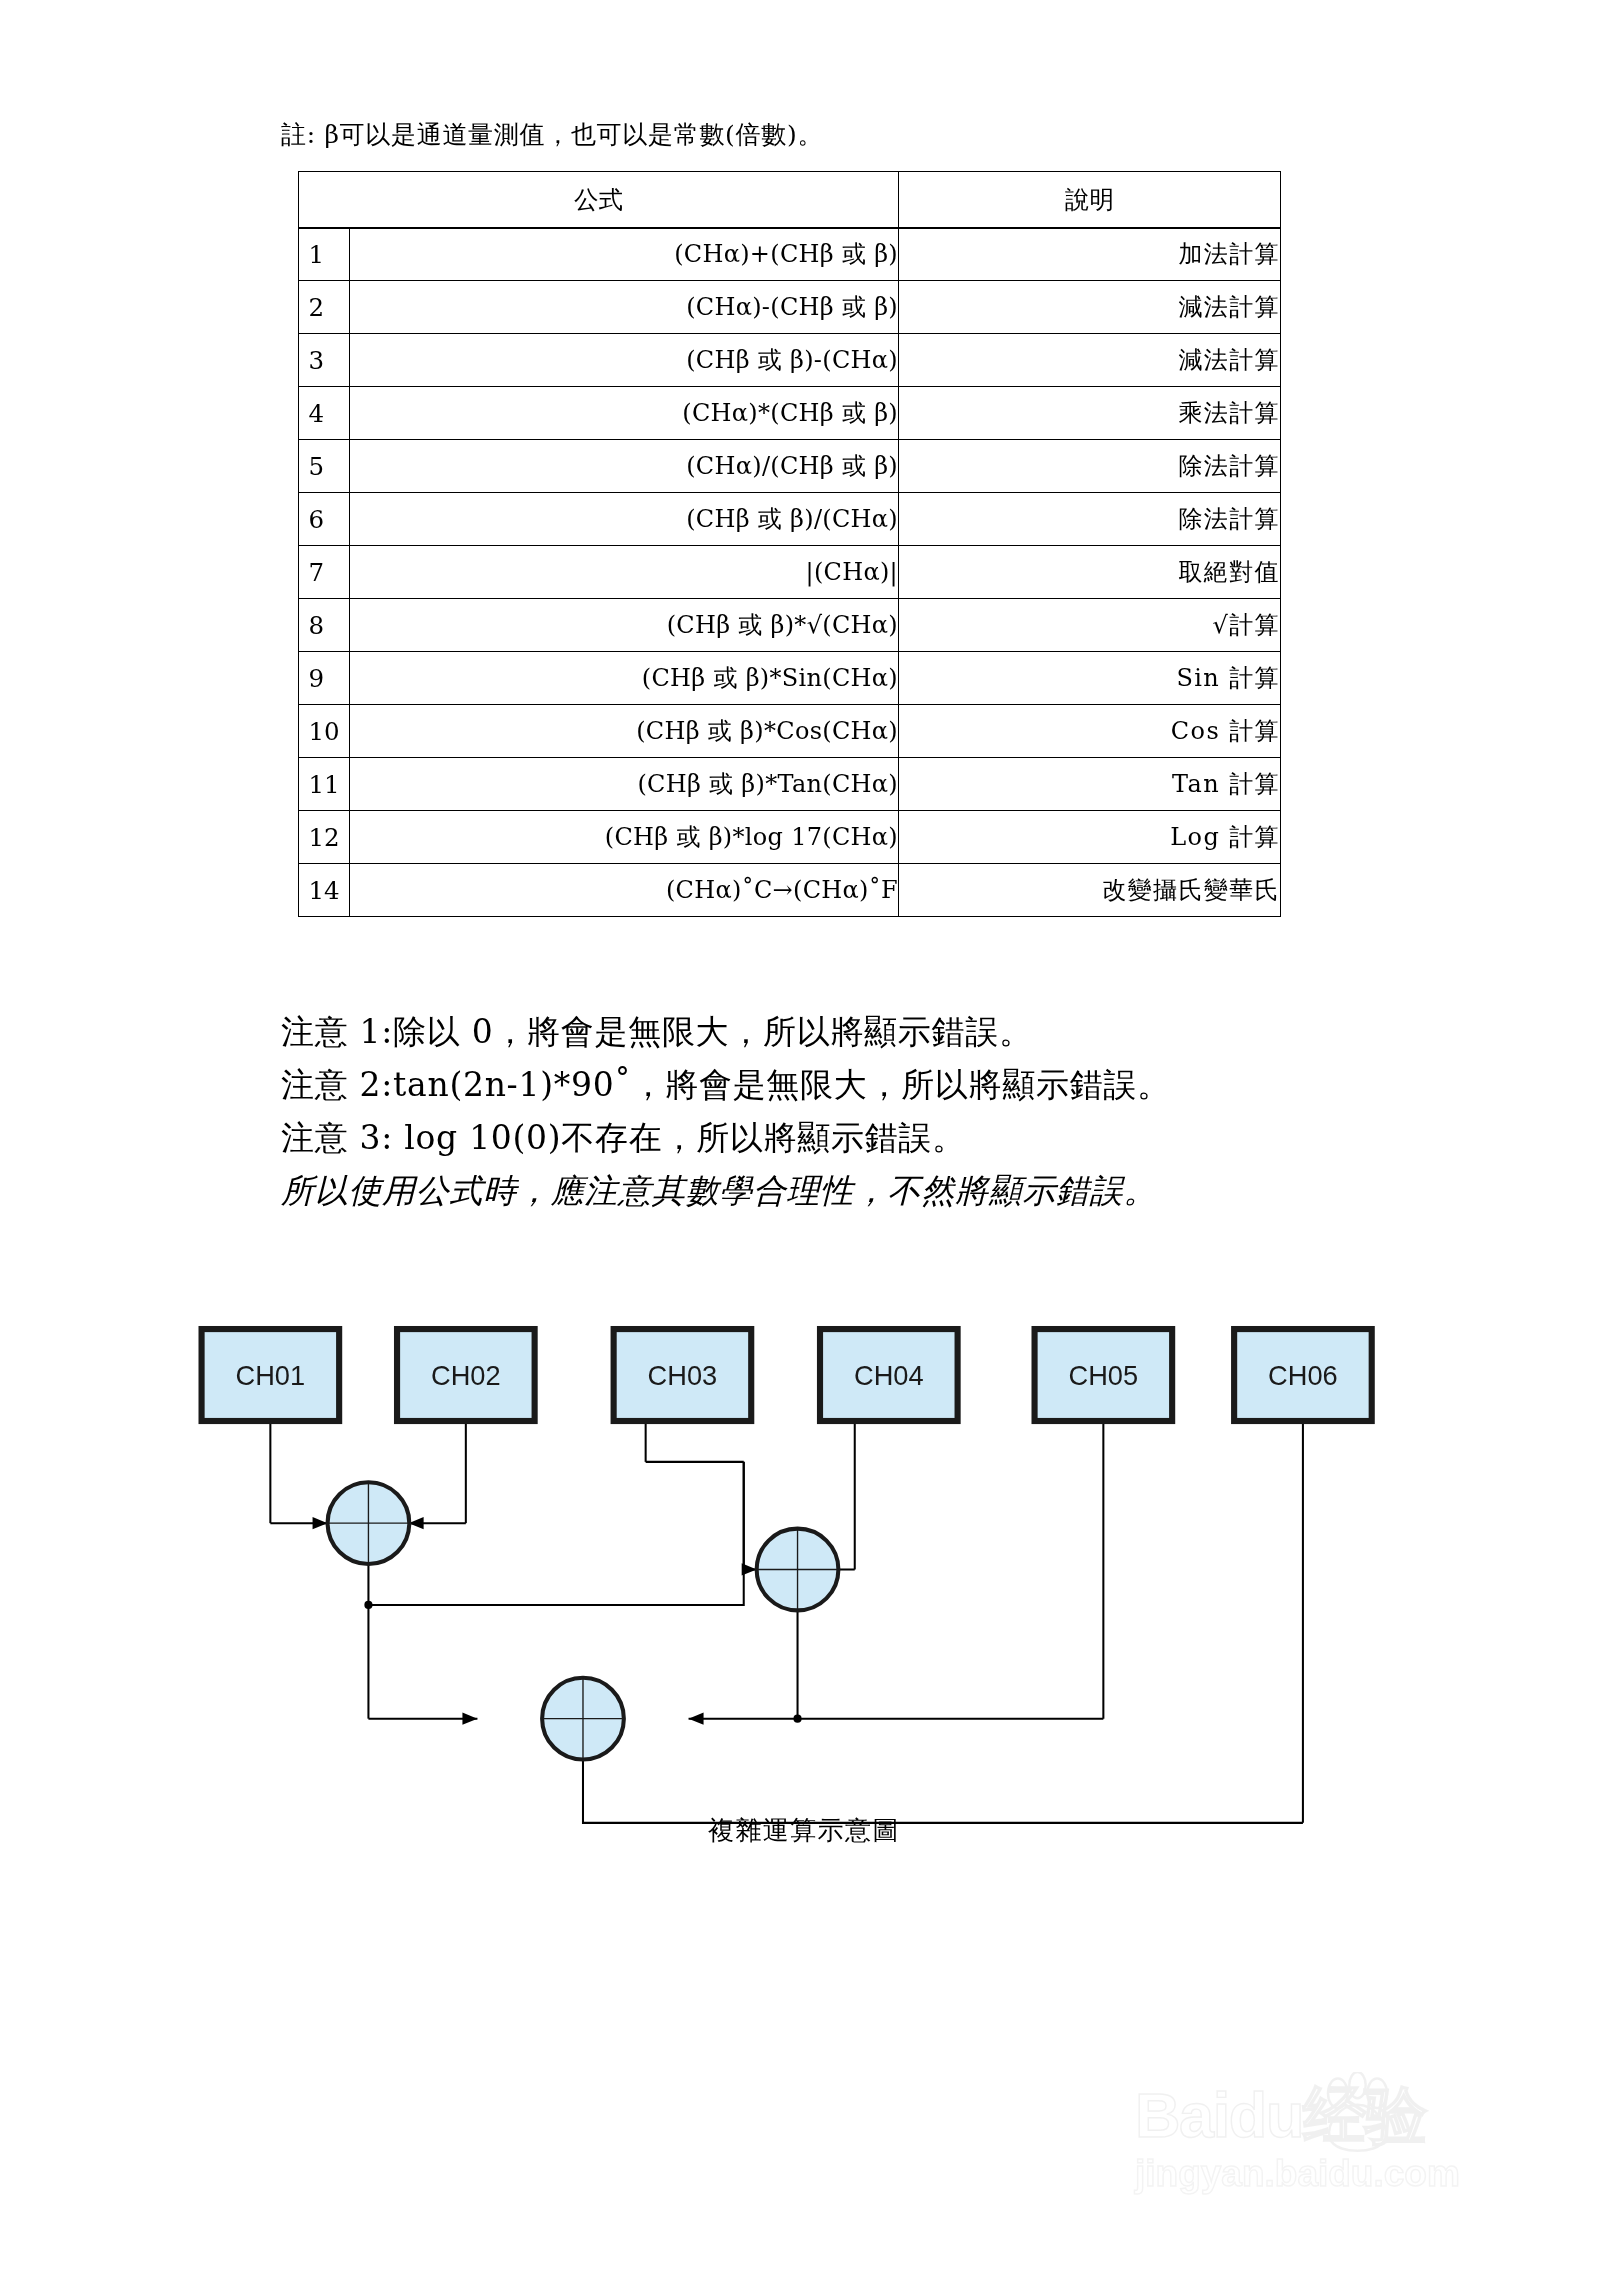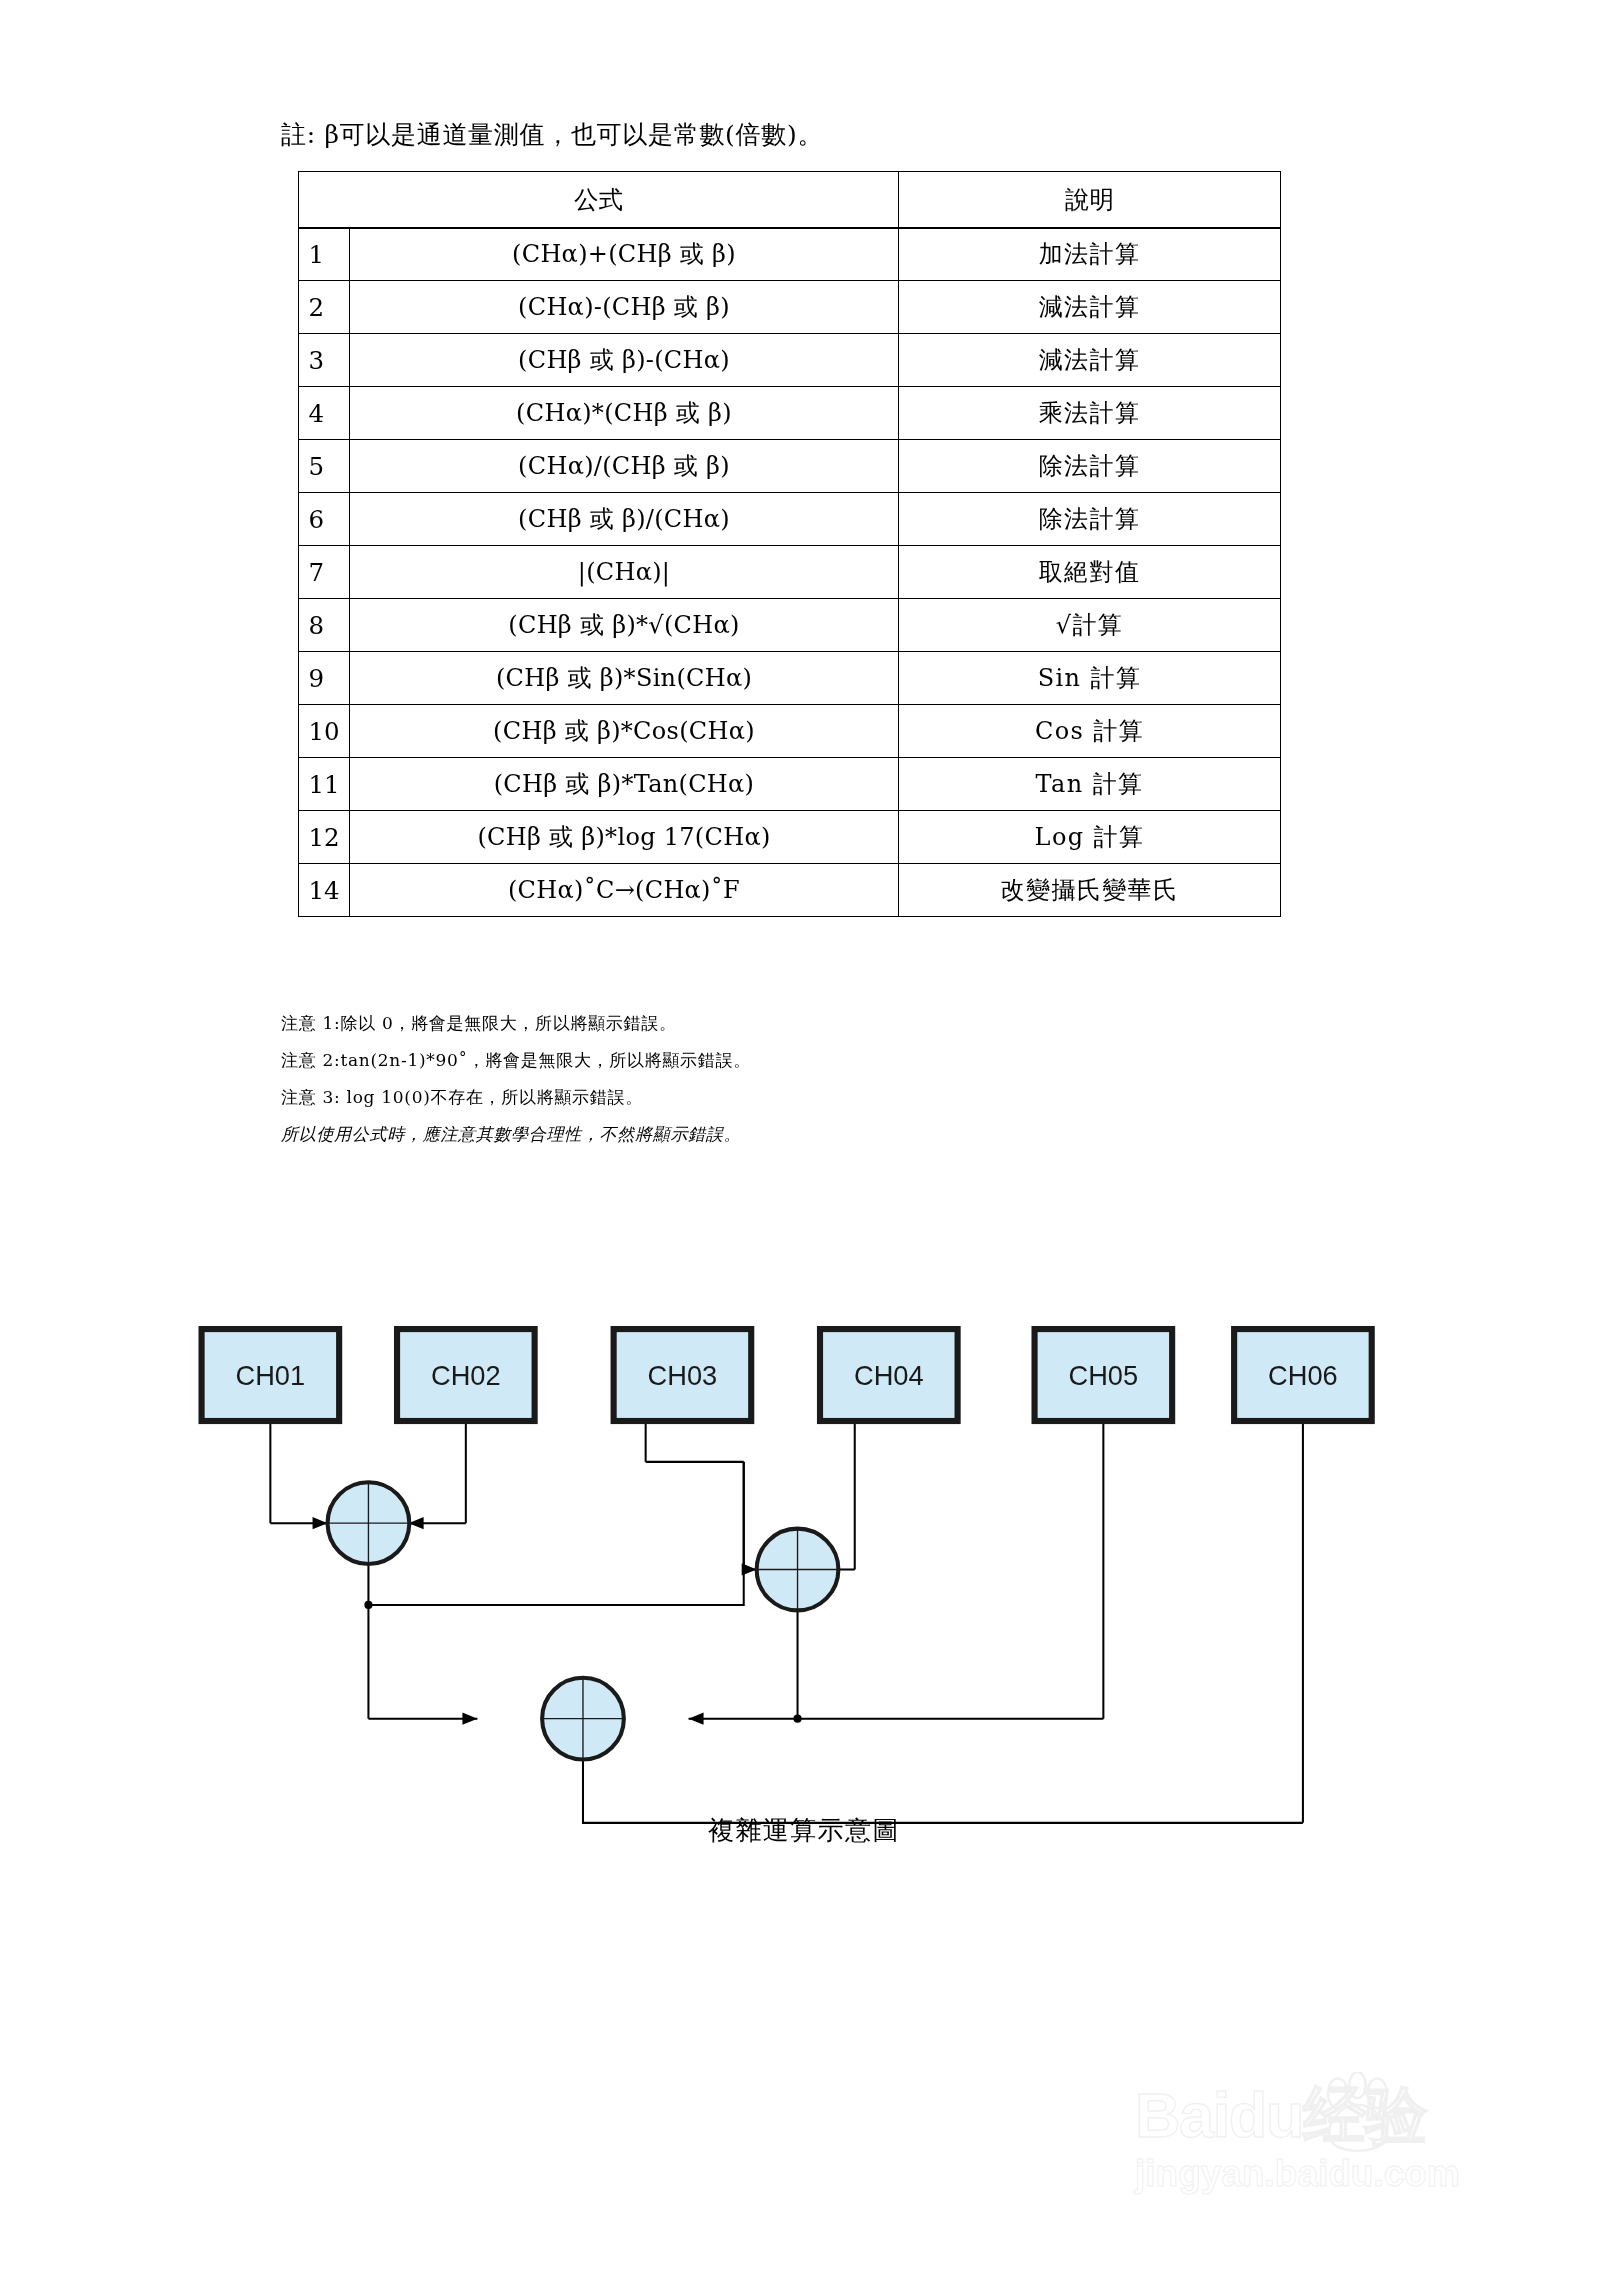--- a/index.html
+++ b/index.html
@@ -55,33 +55,34 @@
     padding-left: 9.5px;
     font-size: 24.5px;
   }
   .formula-table thead th {
     height: 56px;
     font-size: 24.5px;
     border-bottom-width: 2.7px;
   }
   .formula-table tbody tr td {
     border-top-width: 0.7px;
+    text-align: right;
   }
   .formula-table tbody tr:last-child td {
     border-bottom-width: 1.4px;
   }
   .fml { letter-spacing: 0.3px; white-space: nowrap; }
   .desc { letter-spacing: 1.4px; white-space: nowrap; }
 
   
   .notes {
     position: absolute;
     left: 281px;
     top: 1015px;
-    font-size: 17px;
+    font-size: 33px;
     line-height: 1.0;
     letter-spacing: 0.7px;
   }
   .notes .line {
     white-space: nowrap;
     margin-bottom: 20px;
   }
   .notes .line:last-child { margin-bottom: 0; font-style: italic; }
 
   

